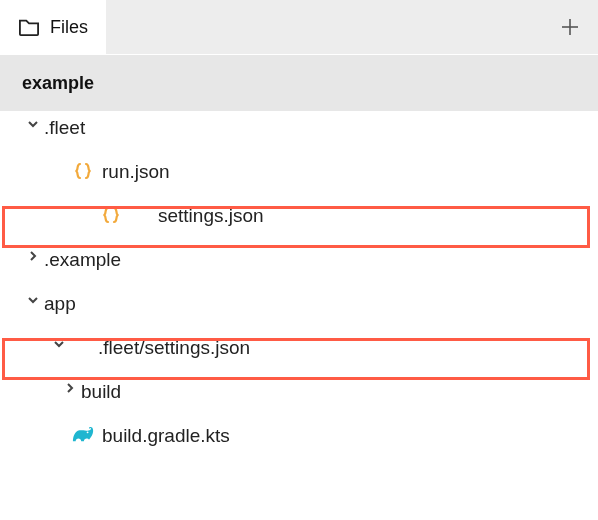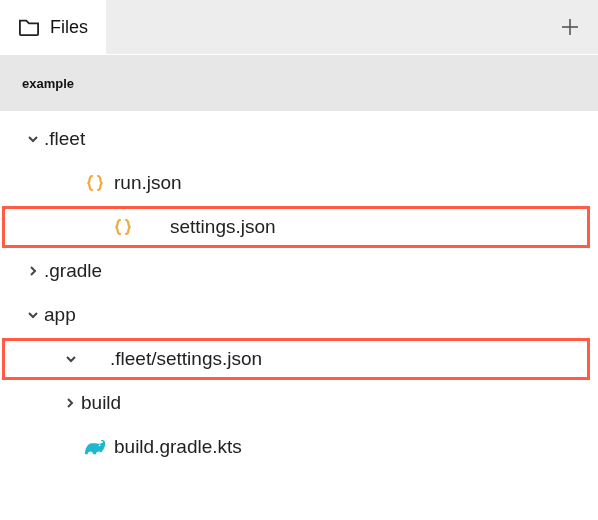--- a/index.html
+++ b/index.html
@@ -35,34 +35,34 @@
   }
   .folder-icon svg { display: block; }
   .plus-icon svg { display: block; }
   .root-row {
     height: 56px;
     display: flex;
     align-items: center;
     padding-left: 22px;
     background: #e7e7e7;
     font-weight: 700;
-    font-size: 13px;
+    font-size: 18px;
   }
   .tree {
     padding-top: 6px;
   }
   .row {
     display: flex;
-    align-items: center;
+    align-items: flex-start;
     height: 44px;
     font-size: 19px;
     color: #222;
   }
   .indent1 { padding-left: 22px; }
-  .indent2 { padding-left: 60px; }
+  .indent2 { padding-left: 48px; }
   .indent3 { padding-left: 59px; }
   .chev {
     width: 22px;
     display: inline-flex;
     justify-content: center;
     align-items: center;
     color: #555;
   }
   .chev svg { display:block; }
   .spacer-chev { width: 22px; }
@@ -148,21 +148,21 @@
     </span>
     <span class="label">settings.json</span>
   </div>
 
   <div class="row indent1">
     <span class="chev">
       <svg width="14" height="14" viewBox="0 0 14 14" fill="none" stroke="#444" stroke-width="2">
           <polyline points="5,3 9,7 5,11"></polyline>
         </svg>
     </span>
-    <span class="label">.gradle</span>
+    <span class="label">.example</span>
   </div>
 
   <div class="row indent1">
     <span class="chev">
       <svg width="14" height="14" viewBox="0 0 14 14" fill="none" stroke="#444" stroke-width="2">
           <polyline points="3,5 7,9 11,5"></polyline>
         </svg>
     </span>
     <span class="label">app</span>
   </div>

